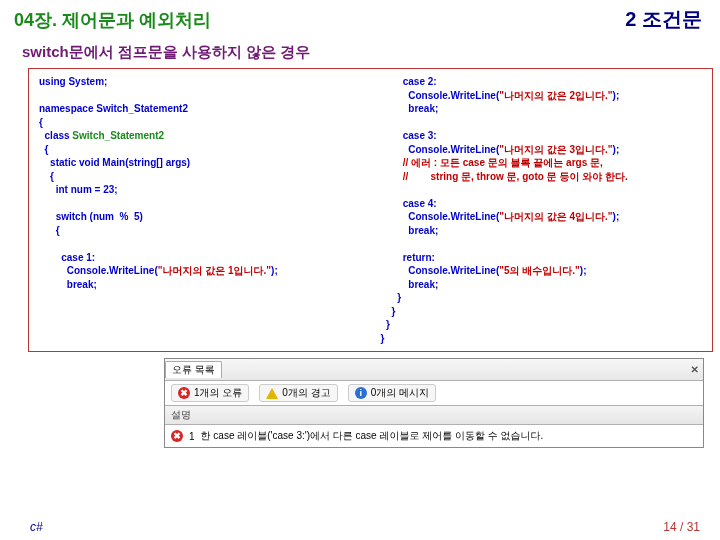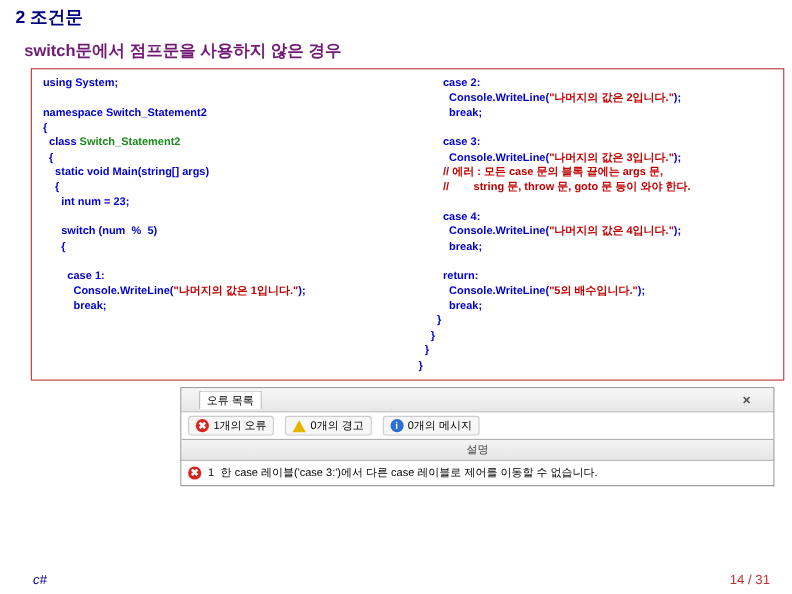--- a/index.html
+++ b/index.html
@@ -18,21 +18,21 @@
     align-items: center;
     padding: 6px 18px 2px 14px;
   }
   .chapter-title {
     color: #1b8a1b;
     font-size: 18px;
     font-weight: bold;
   }
   .section-title {
     color: #000080;
-    font-size: 16px;
+    font-size: 20px;
     font-weight: bold;
   }
   .subtitle {
     font-size: 15px;
     font-weight: bold;
     color: #701a75;
     padding: 8px 0 6px 22px;
   }
   .code-wrap {
     border: 1px solid #b33;
@@ -55,21 +55,21 @@
     margin: 0 16px 0 164px;
     border: 1px solid #888;
     background: linear-gradient(#fdfdfd,#f4f4f4);
     font-size: 10px;
   }
   .ide-tabhdr {
     display: flex;
     align-items: center;
     background: linear-gradient(#f7f7f7,#e7e7e7);
     border-bottom: 1px solid #b0b0b0;
-    padding: 2px 16px;
+    padding: 2px 0;
   }
   .tab {
     border: 1px solid #aaa;
     border-bottom: none;
     border-radius: 2px 2px 0 0;
     padding: 1px 6px;
     margin-right: 4px;
     background: #fff;
     display: inline-flex;
     align-items: center;
@@ -96,21 +96,20 @@
     padding: 1px 6px;
     border: 1px solid #ccc;
     border-radius: 3px;
     background: #f6f6f6;
   }
   .ide-desc-hdr {
     background: linear-gradient(#f4f4f4,#e6e6e6);
     border-bottom: 1px solid #b0b0b0;
     padding: 2px 6px;
     color: #444;
-    text-align: center;
   }
   .ide-row {
     display: flex;
     align-items: center;
     gap: 6px;
     padding: 4px 6px;
     background: #fff;
   }
   .err-ico {
     width: 12px; height: 12px; border-radius: 50%;
@@ -138,20 +137,21 @@
     padding: 0 20px 0 30px;
     font-size: 12px;
   }
   .lang { color: #000080; font-style: italic; }
   .page { color: #b33; margin-left: 20px; }
 </style>
 </head>
 <body>
 
 <div class="header">
+  <span class="chapter-title">04장. 제어문과 예외처리</span>
   <span class="section-title">2 조건문</span>
 </div>
 
 <div class="subtitle">switch문에서 점프문을 사용하지 않은 경우</div>
 
 <div class="code-wrap">
   <div class="col">
 <pre><span class="kw">using System;</span>
 
 <span class="kw">namespace Switch_Statement2</span>

